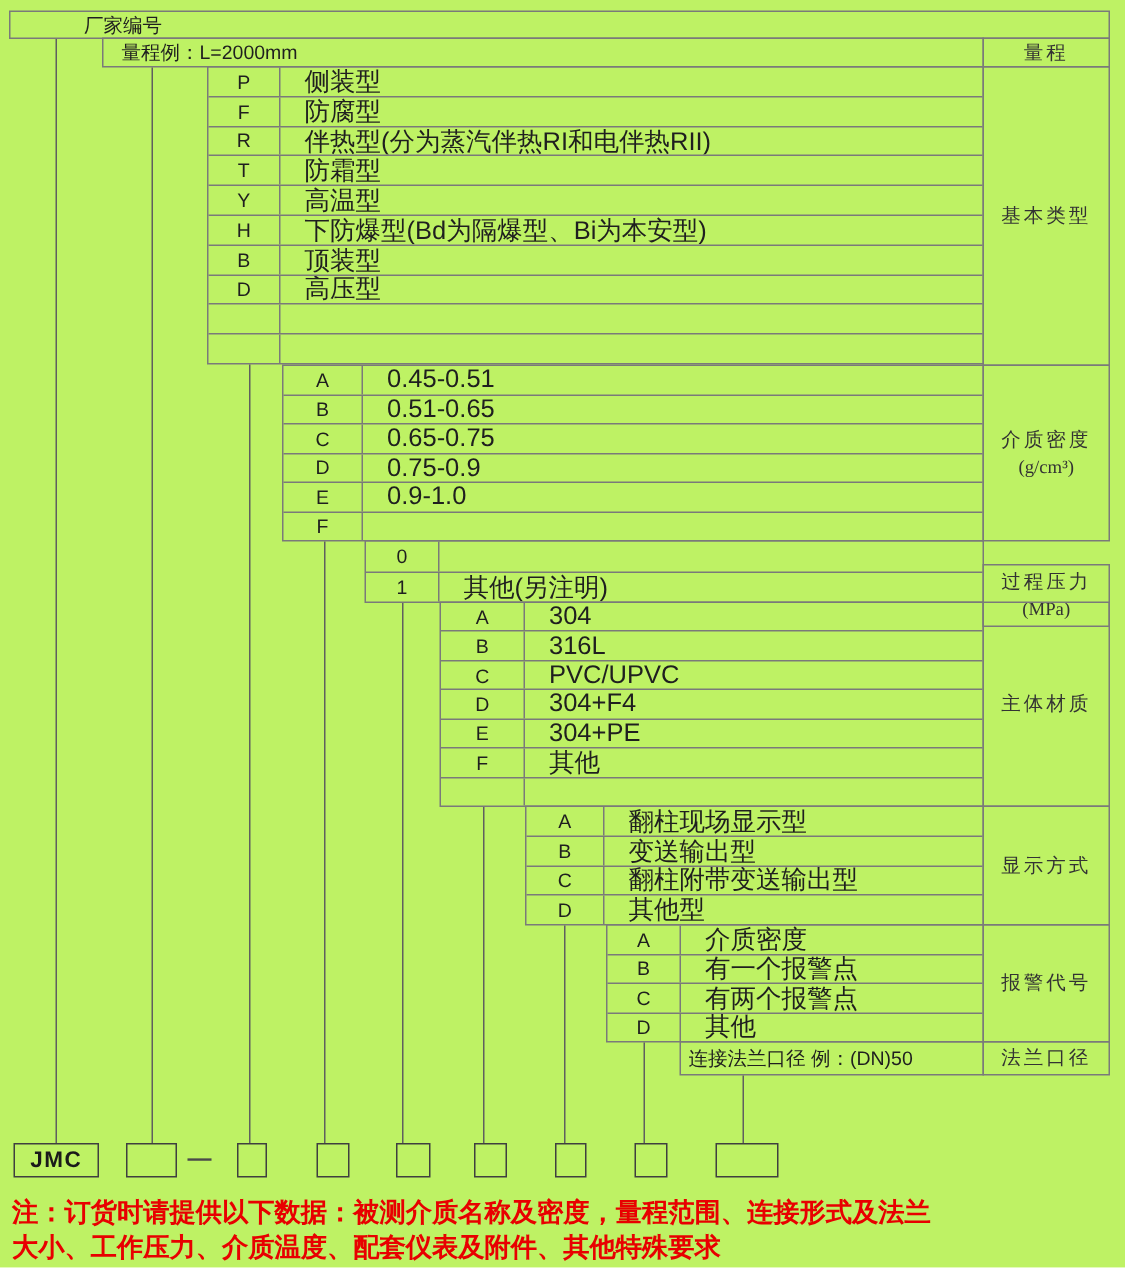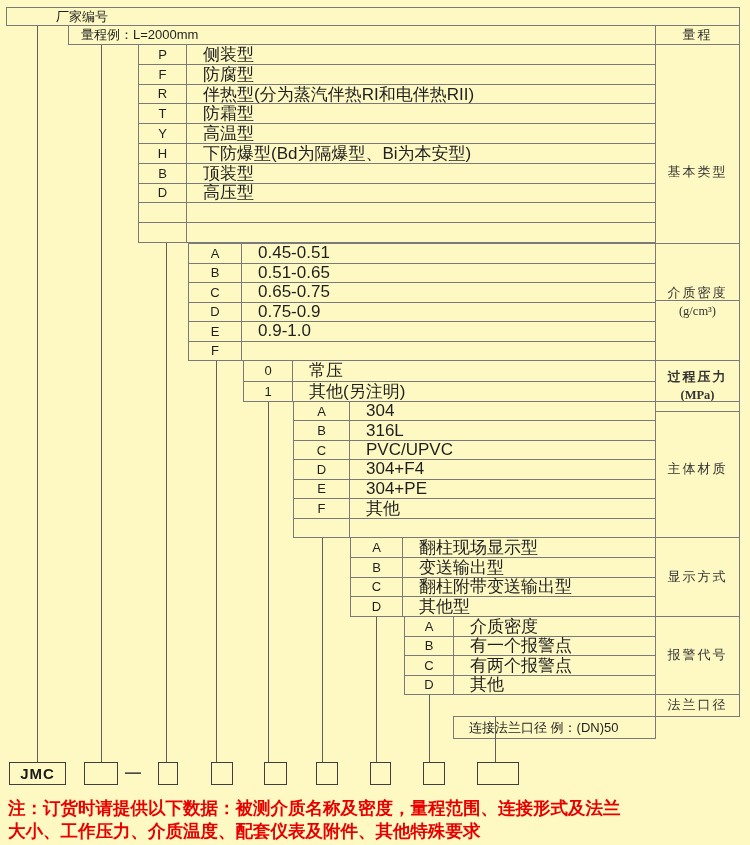--- a/index.html
+++ b/index.html
@@ -1,18 +1,18 @@
 <!DOCTYPE html>
 <html><head>
 <meta charset="utf-8">
 <style>
   * { margin:0; padding:0; box-sizing:border-box; }
   html,body { background:#ffffff; }
   body { width:750px; height:845px; font-family:"Liberation Sans", sans-serif; }
-  #diagram { position:relative; width:750px; height:845px; background:#fef9c3; overflow:hidden; }
+  #diagram { position:relative; width:750px; height:845px; background:#bef264; overflow:hidden; }
 
   .cellbox { position:absolute; border:1px solid #7a7a7a; display:flex; align-items:center;
              font-size:13px; color:#1f1f1f; white-space:nowrap; background:transparent; }
 
   .table { position:absolute; border:1px solid #7a7a7a; display:flex; flex-direction:column; }
   .trow { flex:1; display:flex; border-top:1px solid #7a7a7a; min-height:0; }
   .trow:first-child { border-top:none; }
   .code-cell { border-right:1px solid #7a7a7a; display:flex; align-items:center; justify-content:center;
                font-size:13px; color:#1f1f1f; }
   .desc-cell { flex:1; display:flex; align-items:center; padding-left:16px; font-size:17px;
@@ -86,21 +86,21 @@
     </div>
     <div class="trow">
       <div class="code-cell" style="width:48px;"></div>
       <div class="desc-cell"></div>
     </div>
     <div class="trow">
       <div class="code-cell" style="width:48px;"></div>
       <div class="desc-cell"></div>
     </div>
   </div>
-  <div class="label-cell" style="top:44px; height:257px;">
+  <div class="label-cell" style="top:44px; height:200px;">
     <span>基本类型</span>
   </div>
 
   <div class="table" style="left:188px; top:243px; width:468px; height:118px;">
     <div class="trow">
       <div class="code-cell" style="width:53px;">A</div>
       <div class="desc-cell">0.45-0.51</div>
     </div>
     <div class="trow">
       <div class="code-cell" style="width:53px;">B</div>
@@ -123,28 +123,27 @@
     </div>
   </div>
   <div class="label-cell" style="top:243px; height:118px;">
     <span>介质密度</span>
     <span class="label-unit">(g/cm³)</span>
   </div>
 
   <div class="table" style="left:243px; top:360px; width:413px; height:42px;">
     <div class="trow">
       <div class="code-cell" style="width:49px;">0</div>
-      <div class="desc-cell">常压</div>
     </div>
     <div class="trow">
       <div class="code-cell" style="width:49px;">1</div>
       <div class="desc-cell">其他(另注明)</div>
     </div>
   </div>
-  <div class="label-cell" style="top:360px; height:52px;font-weight:bold;">
+  <div class="label-cell" style="top:376px; height:42px;">
     <span>过程压力</span>
     <span class="label-unit">(MPa)</span>
   </div>
 
   <div class="table" style="left:293px; top:401px; width:363px; height:137px;">
     <div class="trow">
       <div class="code-cell" style="width:56px;">A</div>
       <div class="desc-cell">304</div>
     </div>
     <div class="trow">
@@ -213,21 +212,21 @@
     </div>
     <div class="trow">
       <div class="code-cell" style="width:49px;">D</div>
       <div class="desc-cell">其他</div>
     </div>
   </div>
   <div class="label-cell" style="top:616px; height:79px;">
     <span>报警代号</span>
   </div>
 
-  <div class="cellbox" style="left:453px; top:694px; width:203px; height:23px; padding-left:15px;margin-top:22px;">
+  <div class="cellbox" style="left:453px; top:694px; width:203px; height:23px; padding-left:5px;">
     <span>连接法兰口径 例：(DN)50</span>
   </div>
   <div class="label-cell" style="top:694px; height:23px;">
     <span>法兰口径</span>
   </div>
 
   <div class="vline" style="left:37px;  top:26px;  height:736px;"></div>
   <div class="vline" style="left:101px; top:45px;  height:717px;"></div>
   <div class="vline" style="left:166px; top:243px; height:519px;"></div>
   <div class="vline" style="left:216px; top:361px; height:401px;"></div>

